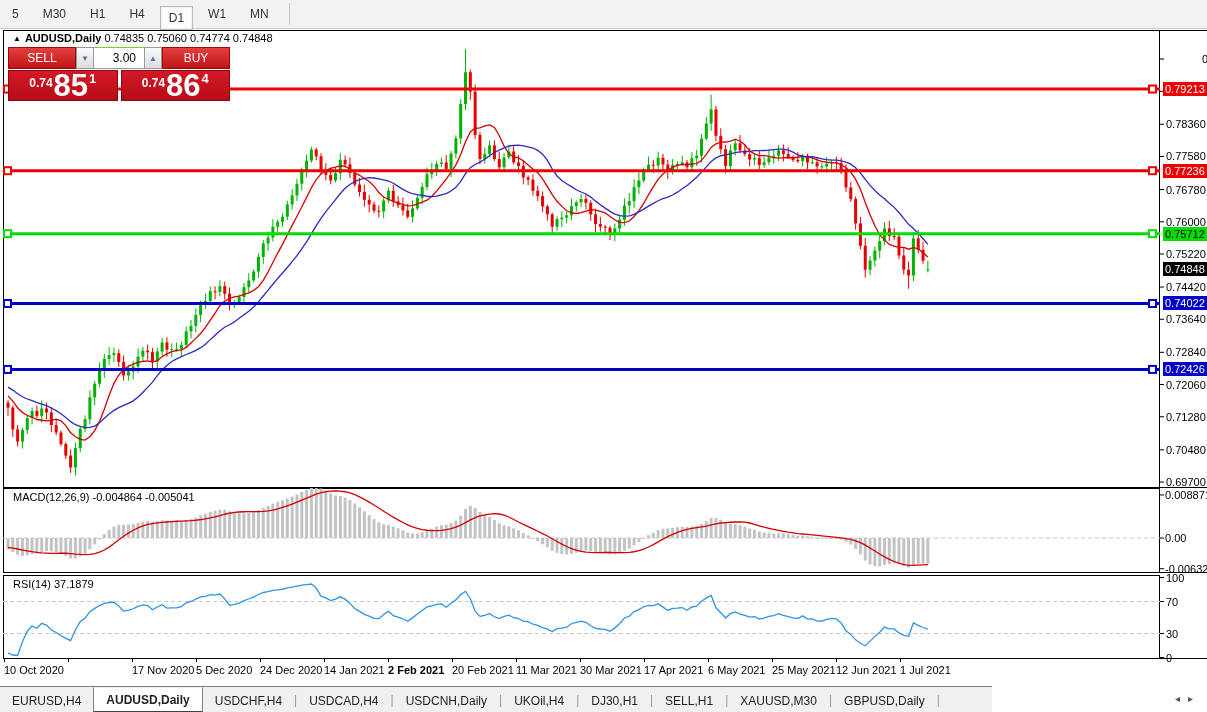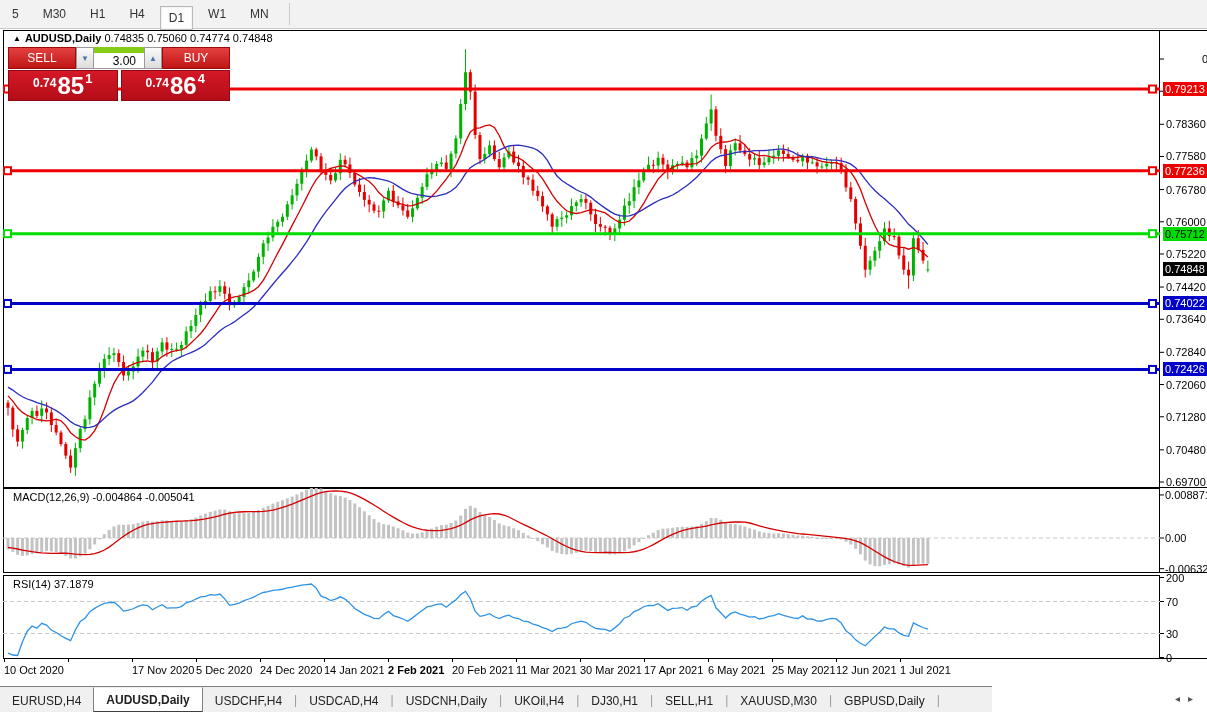--- a/index.html
+++ b/index.html
@@ -18,26 +18,26 @@
   
   #chart-title{position:absolute;left:13px;top:32px;font-size:11px;color:#000;white-space:nowrap;}
   #chart-title .sym{font-weight:bold;}
   #chart-title .tri{font-size:8px;vertical-align:1px;margin-right:4px;}
 
   
   #trade-panel{position:absolute;left:8px;top:47px;width:222px;height:54px;}
   #tp-row1{display:flex;height:22px;}
   .tp-btn{width:66px;background:linear-gradient(#e44040,#c01515);border:1px solid #9d0a0a;color:#fff;font-size:12px;display:flex;align-items:center;justify-content:center;}
   .sp-btn{width:16px;background:linear-gradient(#fafafa,#dcdcdc);border:1px solid #9a9a9a;color:#4a74a8;font-size:8px;display:flex;align-items:center;justify-content:center;}
-  #tp-vol{flex:1;background:#fff;border-top:6px solid #84cc16;border-bottom:1px solid #9a9a9a;color:#000;font-size:12px;display:flex;align-items:center;justify-content:flex-end;padding-right:8px;}
+  #tp-vol{flex:1;background:#fff;border-top:1px solid #84cc16;border-bottom:1px solid #9a9a9a;color:#000;font-size:12px;display:flex;align-items:center;justify-content:flex-end;padding-right:8px;}
   #tp-row2{display:flex;height:31px;margin-top:1px;}
   .tp-price{width:108px;background:linear-gradient(#d41826,#b40d18);border:1px solid #8e0812;color:#fff;display:flex;align-items:flex-end;justify-content:center;padding-bottom:1px;}
   .tp-price + .tp-price{margin-left:3px;width:108px;}
   .tp-pref{font-size:12px;font-weight:bold;margin-bottom:9px;}
-  .tp-big{font-size:24px;font-weight:bold;line-height:26px;margin:0 1px;}
+  .tp-big{font-size:31px;font-weight:bold;line-height:26px;margin:0 1px;}
   .tp-sup{font-size:13px;font-weight:bold;align-self:flex-start;margin-top:0px;}
 
   
   .ax-lbl{position:absolute;font-size:11px;color:#000;height:13px;line-height:13px;white-space:nowrap;}
   .price-badge{position:absolute;left:1163px;width:44px;height:14px;line-height:14px;font-size:11px;padding-left:2px;white-space:nowrap;}
   .ind-lbl{position:absolute;left:13px;font-size:11px;color:#000;white-space:nowrap;}
 
   
   #tabbar{position:absolute;left:0;top:686px;width:992px;height:26px;background:#f0f0f0;border-top:1px solid #808080;display:flex;align-items:stretch;}
   .tab{font-size:12px;color:#222;display:flex;align-items:center;padding:0 12px;margin-top:1px;}
@@ -769,21 +769,21 @@
       <div class="ax-lbl" style="left: 1166px; top: 410.769px;">0.71280</div>
       <div class="ax-lbl" style="left: 1166px; top: 443.819px;">0.70480</div>
       <div class="ax-lbl" style="left: 1166px; top: 476.042px;">0.69700</div>
     </div>
 <div id="macd-axis-labels">
       <div class="ax-lbl" style="left: 1165px; top: 488.938px;">0.008871</div>
       <div class="ax-lbl" style="left: 1165px; top: 532.012px;">0.00</div>
       <div class="ax-lbl" style="left: 1165px; top: 562.698px;">-0.00632</div>
     </div>
 <div id="rsi-axis-labels">
-      <div class="ax-lbl" style="left: 1166px; top: 571.5px;">200</div>
+      <div class="ax-lbl" style="left: 1166px; top: 571.5px;">100</div>
       <div class="ax-lbl" style="left: 1166px; top: 595.5px;">70</div>
       <div class="ax-lbl" style="left: 1166px; top: 627.5px;">30</div>
       <div class="ax-lbl" style="left: 1166px; top: 651.5px;">0</div>
     </div>
 <div id="date-axis-labels">
       <div class="ax-lbl" style="left: 4px; top: 664px;">10 Oct 2020</div>
       <div class="ax-lbl" style="left: 68px; top: 700px;">29 Oct 2020</div>
       <div class="ax-lbl" style="left: 132px; top: 664px;">17 Nov 2020</div>
       <div class="ax-lbl" style="left: 196px; top: 664px;">5 Dec 2020</div>
       <div class="ax-lbl" style="left: 260px; top: 664px;">24 Dec 2020</div>

